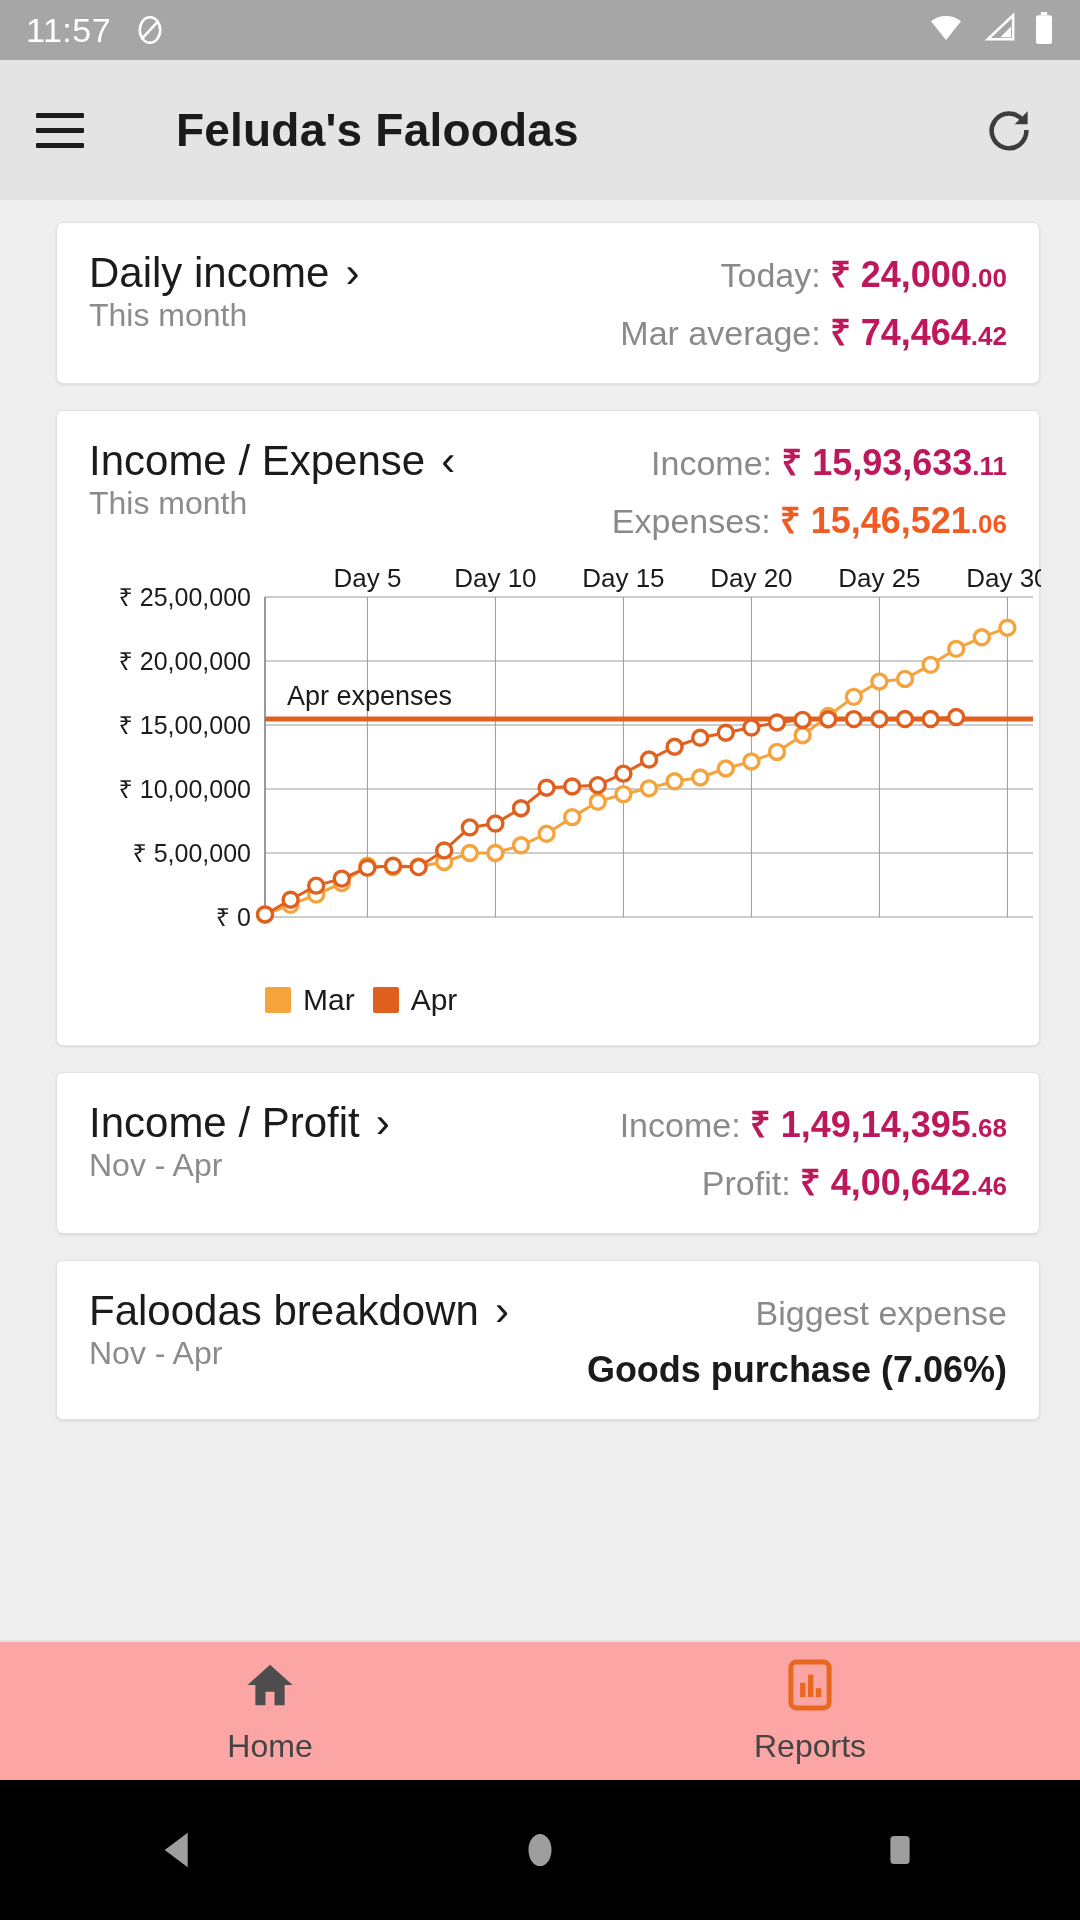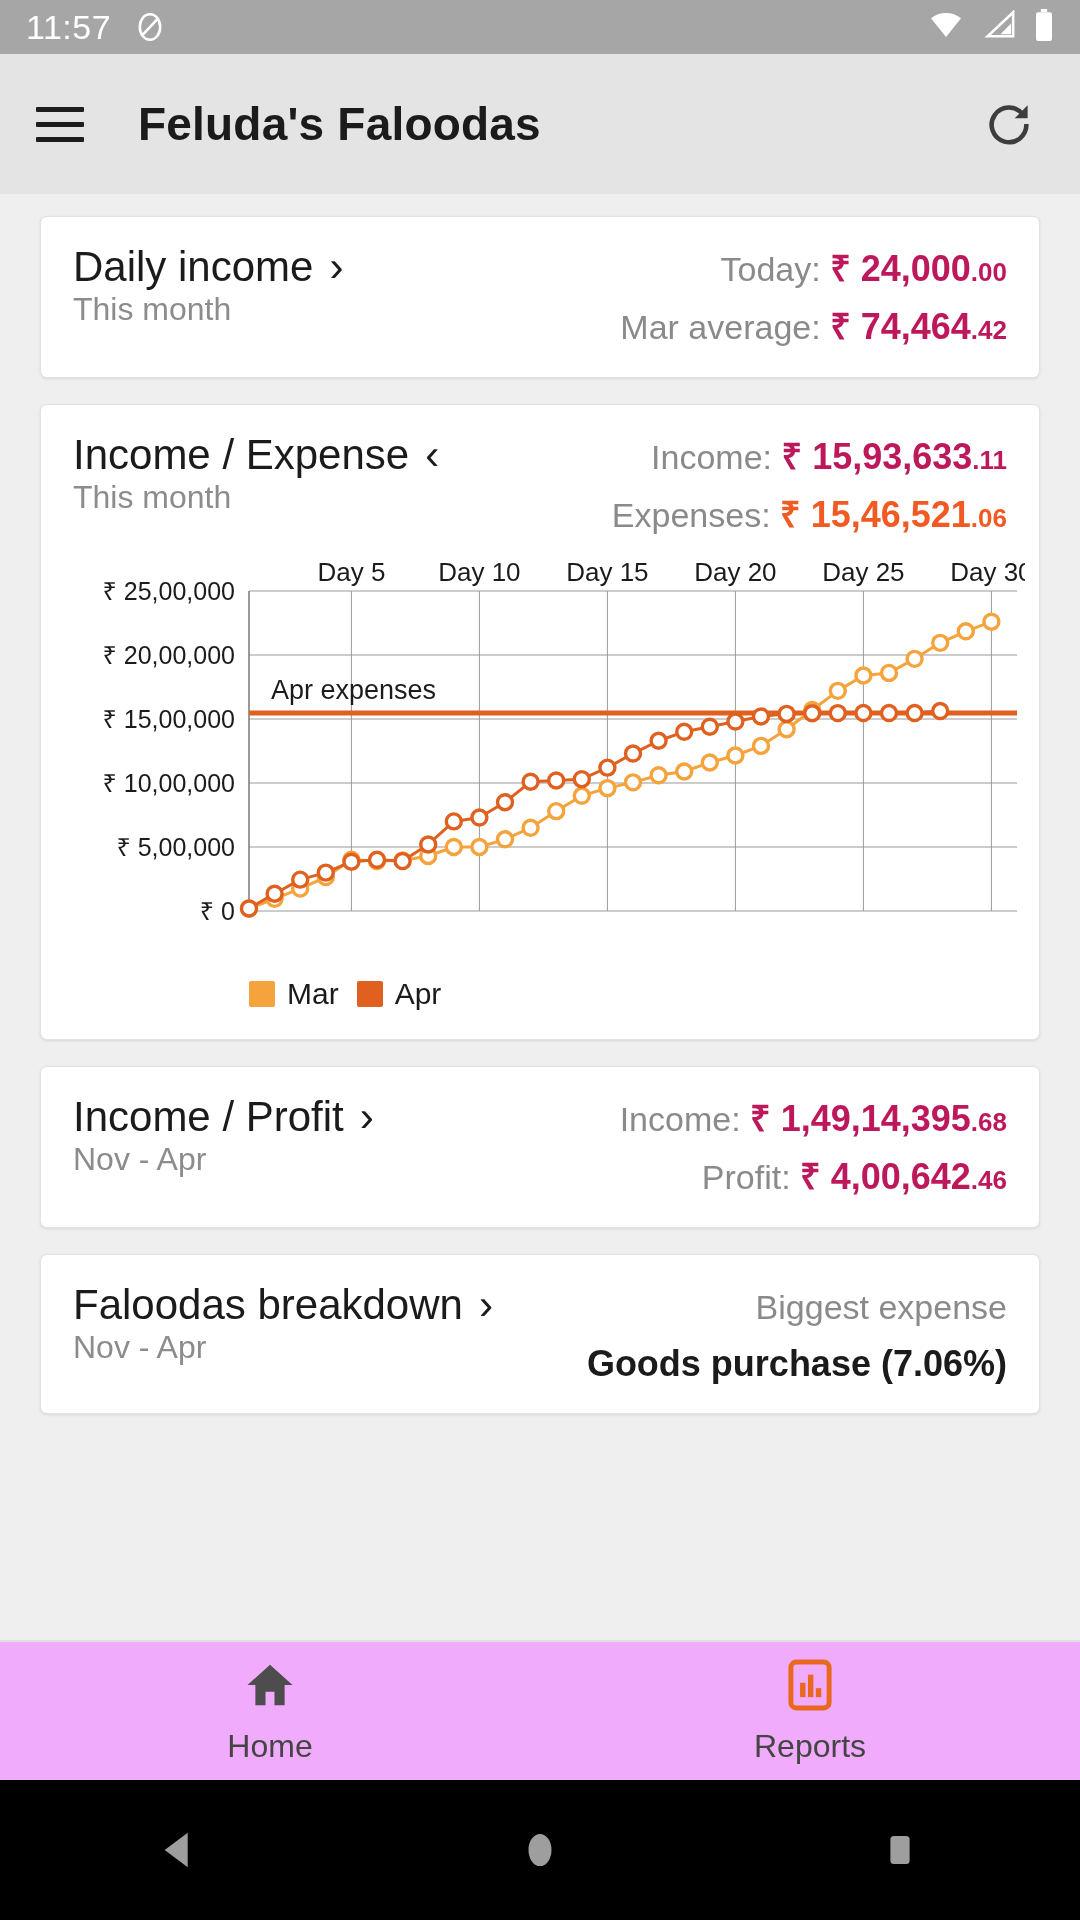--- a/index.html
+++ b/index.html
@@ -5,44 +5,44 @@
   * { margin:0; padding:0; box-sizing:border-box; }
   html, body { width:1080px; height:1920px; }
   body {
     font-family: "Liberation Sans", sans-serif;
     background:#efefef;
     overflow:hidden;
   }
 
   
   .statusbar{
-    height:54px; background:#a6a6a6; display:flex; align-items:center;
+    height:60px; background:#a6a6a6; display:flex; align-items:center;
     padding:0 26px; color:#ffffff;
   }
   .sb-time{ font-size:34px; letter-spacing:.5px; }
   .sb-dnd{ margin-left:22px; display:flex; align-items:center; }
   .sb-spacer{ flex:1; }
   .sb-icons{ display:flex; align-items:center; gap:18px; }
 
   
   .appbar{
     height:140px; background:#e4e4e4; display:flex; align-items:center;
     padding:0 36px;
   }
   .hamburger{ width:48px; display:flex; flex-direction:column; gap:10px; cursor:pointer; }
   .hamburger i{ display:block; height:5px; background:#1d1d1d; border-radius:1px; }
   .app-title{
-    margin-left:54px; font-size:46px; color:#1b1b1b; font-weight:600;
+    margin-left:92px; font-size:46px; color:#1b1b1b; font-weight:600;
     letter-spacing:.2px;
   }
   .appbar-spacer{ flex:1; }
   .refresh-btn{ width:70px; height:70px; display:flex; align-items:center; justify-content:center; cursor:pointer; }
 
   
-  .content{ background:#efefef; padding:22px 0 0 0; height:1524px; }
+  .content{ background:#efefef; padding:22px 0 0 16px; height:1524px; }
 
   .card{
     background:#ffffff; margin:0 40px 26px 40px;
     border:1px solid #e2e2e2; border-radius:7px;
     box-shadow:0 1px 3px rgba(0,0,0,.10);
     padding:26px 32px 28px 32px;
   }
 
   .card-row{ display:flex; align-items:baseline; }
   .card-left{ display:flex; flex-direction:column; }
@@ -68,21 +68,21 @@
   
   .chart-wrap{ margin-top:26px; }
   .legend{ display:flex; gap:18px; align-items:center; margin:10px 0 0 176px; }
   .legend-item{ display:flex; align-items:center; gap:12px; }
   .legend-swatch{ width:26px; height:26px; border-radius:2px; }
   .legend-label{ font-size:30px; color:#1b1b1b; }
 
   
   .bottomnav{
     position:absolute; left:0; bottom:140px; width:1080px; height:140px;
-    background:#f0abfc; border-top:2px solid #e0e0e0;
+    background:#fca5a5; border-top:2px solid #e0e0e0;
     display:flex; align-items:center;
   }
   .navitem{
     flex:1; display:flex; flex-direction:column; align-items:center; gap:12px;
     cursor:pointer;
   }
   .nav-label{ font-size:32px; color:#444; }
   .nav-label.active{ color:#444; }
 
   

